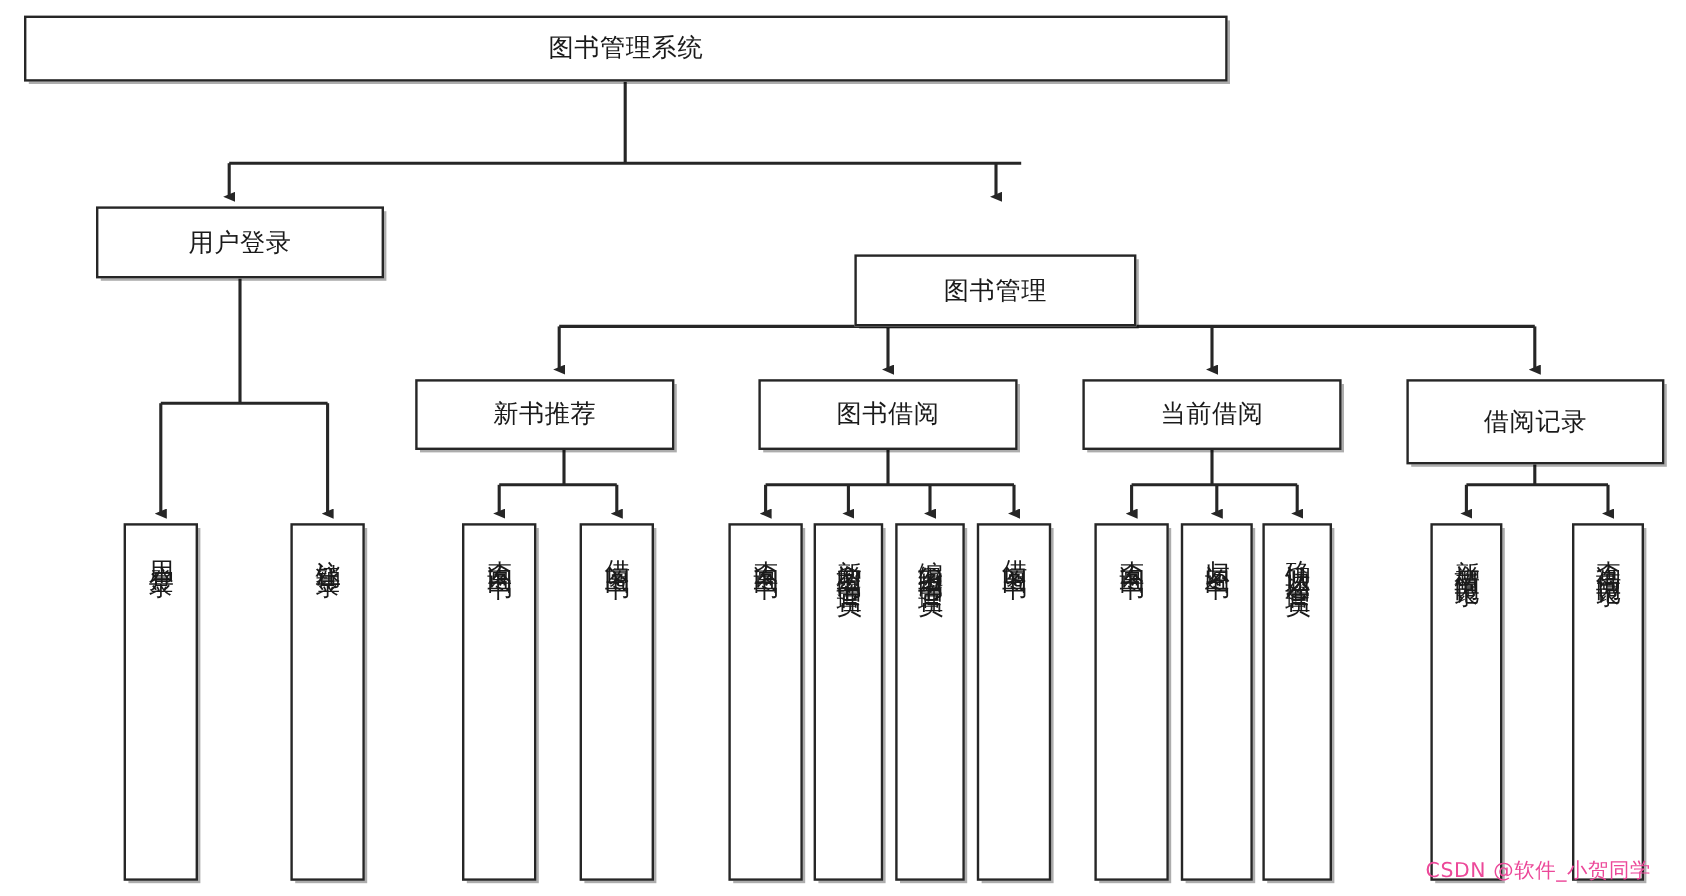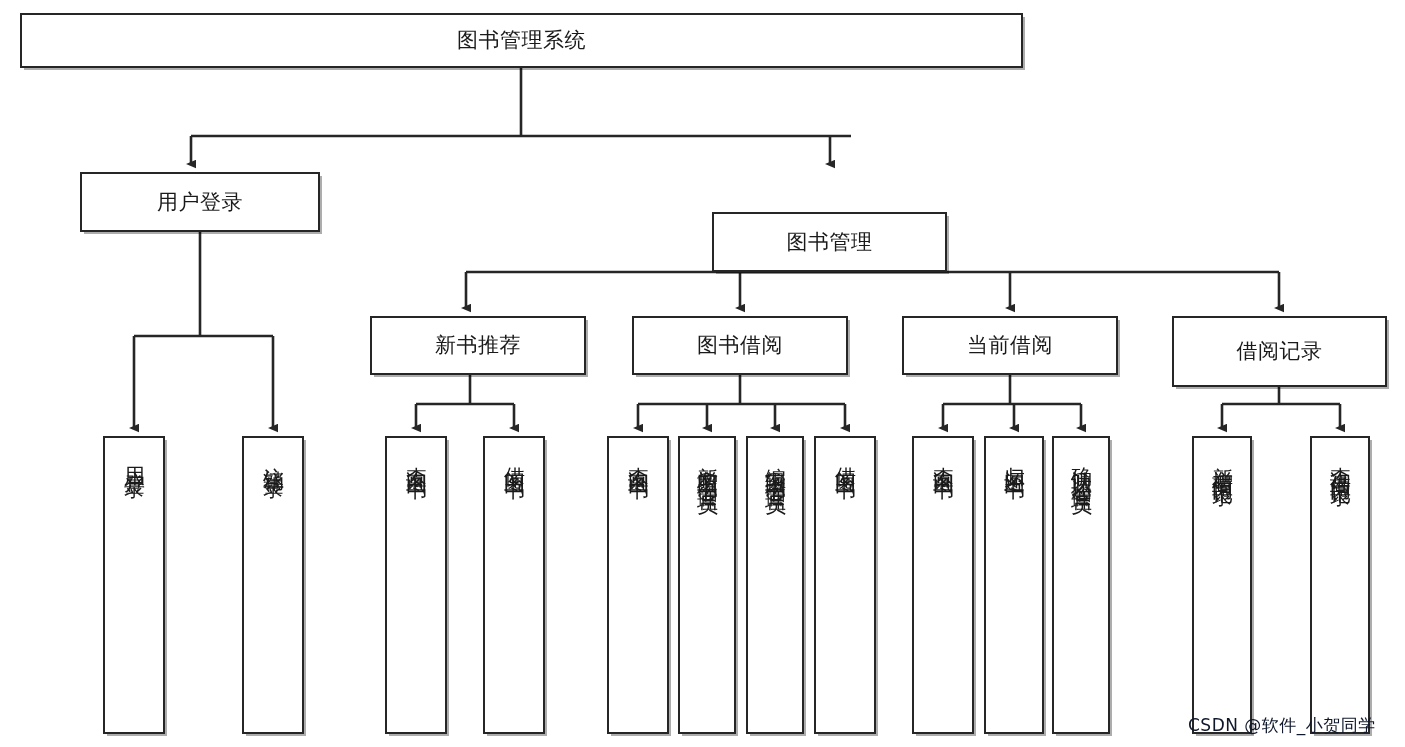--- a/index.html
+++ b/index.html
@@ -56,21 +56,21 @@
     font-size: 21px;
     letter-spacing: 4px;
     line-height: 1;
     white-space: normal;
   }
   .watermark {
     position: absolute;
     left: 1188px;
     top: 714px;
     font-size: 17px;
-    color: #0f172a;
+    color: #ec4899;
     letter-spacing: 0.5px;
     white-space: nowrap;
     pointer-events: none;
   }
 </style>
 </head>
 <body>
 
 <div id="diagram-root">
 
@@ -141,21 +141,21 @@
   </div>
 
   <div class="node-box" style="left:80px; top:172px; width:240px; height:60px;">
     <span class="node-label">用户登录</span>
   </div>
 
   <div class="node-box" style="left:712px; top:172px; width:235px; height:60px;margin-top:40px;">
     <span class="node-label">图书管理</span>
   </div>
 
-  <div class="node-box" style="left:370px; top:316px; width:216px; height:59px;">
+  <div class="node-box" style="left:346px; top:316px; width:216px; height:59px;">
     <span class="node-label">新书推荐</span>
   </div>
 
   <div class="node-box" style="left:902px; top:316px; width:216px; height:59px;">
     <span class="node-label">当前借阅</span>
   </div>
 
   <div class="node-box" style="left:632px; top:316px; width:216px; height:59px;">
     <span class="node-label">图书借阅</span>
   </div>

